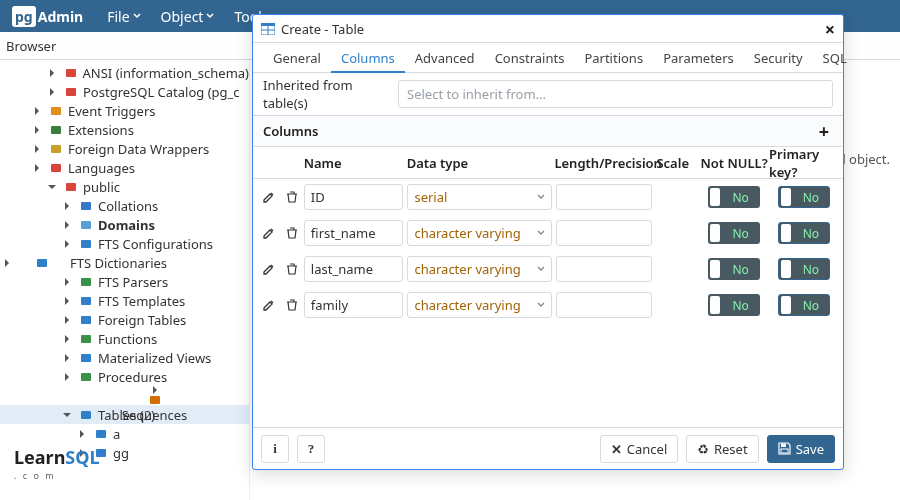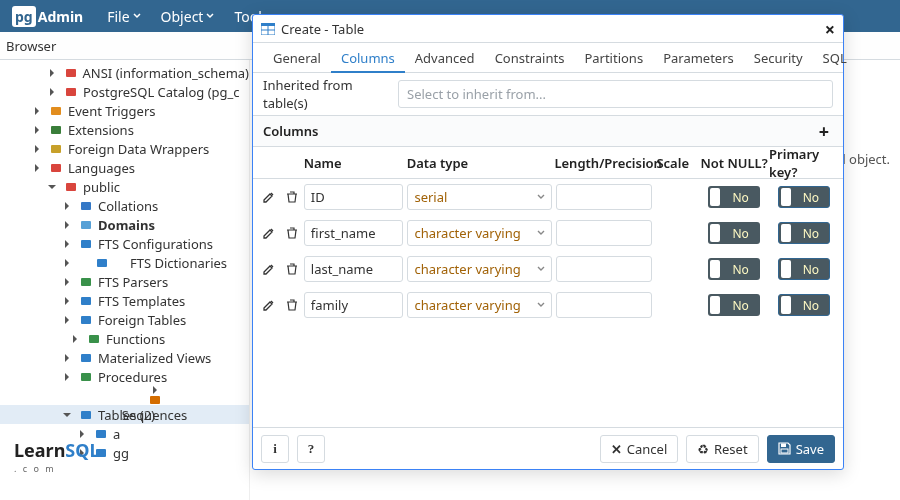--- a/index.html
+++ b/index.html
@@ -39,30 +39,30 @@
 .c-edit{width:24px;display:flex;justify-content:center}
 .c-del{width:24px;display:flex;justify-content:center}
 .c-name{width:106px;padding-right:4px}
 .c-type{width:152px;padding-right:4px}
 .c-len{width:102px;padding-right:4px}
 .c-scale{width:44px}
 .c-nn{width:72px;display:flex;justify-content:center}
 .c-pk{width:72px;display:flex;justify-content:center}
 .tinp{width:100%;height:26px;border:1px solid var(--border);border-radius:3px;padding:0 6px;font-size:13px;color:#333;background:#fff}
 .tsel{width:100%;height:26px;border:1px solid var(--border);border-radius:3px;display:flex;align-items:center;justify-content:space-between;padding:0 6px;font-size:13px;color:#a16207;background:#fff}
-.tog-no{width:52px;height:22px;border-radius:3px;display:flex;align-items:center;background:var(--toggleBg);color:#fef9c3;font-size:12px;position:relative;cursor:pointer}
+.tog-no{width:52px;height:22px;border-radius:3px;display:flex;align-items:center;background:var(--toggleBg);color:#86efac;font-size:12px;position:relative;cursor:pointer}
 .tog-no .knob{width:10px;height:18px;background:#fff;border-radius:2px;margin:0 2px}
 .tog-no span{flex:1;text-align:center}
 .tog-pk{border:1px solid var(--accent);border-radius:3px}
 .m-foot{height:42px;border-top:1px solid var(--border);display:flex;align-items:center;padding:0 8px;gap:8px}
 .spacer{flex:1}
 .btn{height:28px;border:1px solid var(--border);border-radius:3px;background:#fff;padding:0 10px;display:flex;align-items:center;gap:5px;font-size:13px;cursor:pointer;color:#333}
 .btn.pri{background:var(--accent);border-color:var(--accent);color:#fff}
 .sq{width:28px;justify-content:center;font-family:Georgia,serif;font-weight:700}
-.watermark{position:absolute;left:14px;bottom:25px;font-weight:700;font-size:18px;color:#222;pointer-events:none}
+.watermark{position:absolute;left:14px;bottom:18px;font-weight:700;font-size:18px;color:#222;pointer-events:none}
 .watermark .sql{color:#2f7fc9}
 .watermark small{display:block;font-weight:400;font-size:9px;letter-spacing:2px;color:#666}
 </style>
 </head>
 <body>
 
 <div class="topbar">
   <div class="logo">
       <span style="background:#fff;color:var(--accent);border-radius:3px;padding:1px 3px;font-weight:700">pg</span>
       <b>Admin</b>
@@ -217,21 +217,21 @@
             <path d="M2 0l4 4-4 4z" fill="#555"></path>
           </svg>
         </span>
         <span class="ic">
           <svg width="12" height="12" viewBox="0 0 12 12">
             <rect x="1" y="2" width="10" height="8" rx="1" fill="#2f7fc9"></rect>
           </svg>
         </span>
         <span>FTS Configurations</span>
       </div>
-      <div class="node" style="padding-left: 60px; gap: 16px;">
+      <div class="node" style=" gap: 16px;">
         <span class="tog">
           <svg width="8" height="8" viewBox="0 0 8 8">
             <path d="M2 0l4 4-4 4z" fill="#555"></path>
           </svg>
         </span>
         <span class="ic">
           <svg width="12" height="12" viewBox="0 0 12 12">
             <rect x="1" y="2" width="10" height="8" rx="1" fill="#2f7fc9"></rect>
           </svg>
         </span>
@@ -269,21 +269,21 @@
             <path d="M2 0l4 4-4 4z" fill="#555"></path>
           </svg>
         </span>
         <span class="ic">
           <svg width="12" height="12" viewBox="0 0 12 12">
             <rect x="1" y="2" width="10" height="8" rx="1" fill="#2f7fc9"></rect>
           </svg>
         </span>
         <span>Foreign Tables</span>
       </div>
-      <div class="node" style="padding-left: 60px; margin-left: 8px;">
+      <div class="node" style="padding-left: 60px;">
         <span class="tog">
           <svg width="8" height="8" viewBox="0 0 8 8">
             <path d="M2 0l4 4-4 4z" fill="#555"></path>
           </svg>
         </span>
         <span class="ic">
           <svg width="12" height="12" viewBox="0 0 12 12">
             <rect x="1" y="2" width="10" height="8" rx="1" fill="#39914a"></rect>
           </svg>
         </span>

